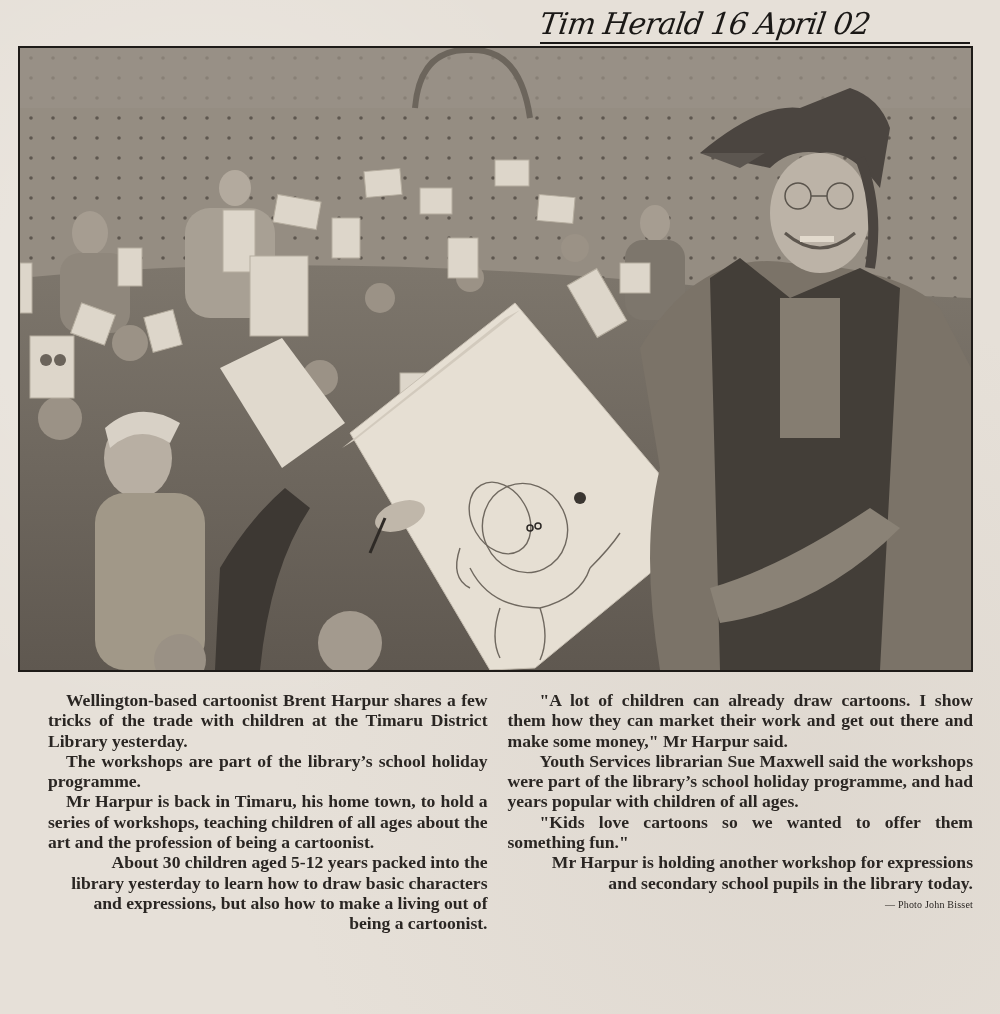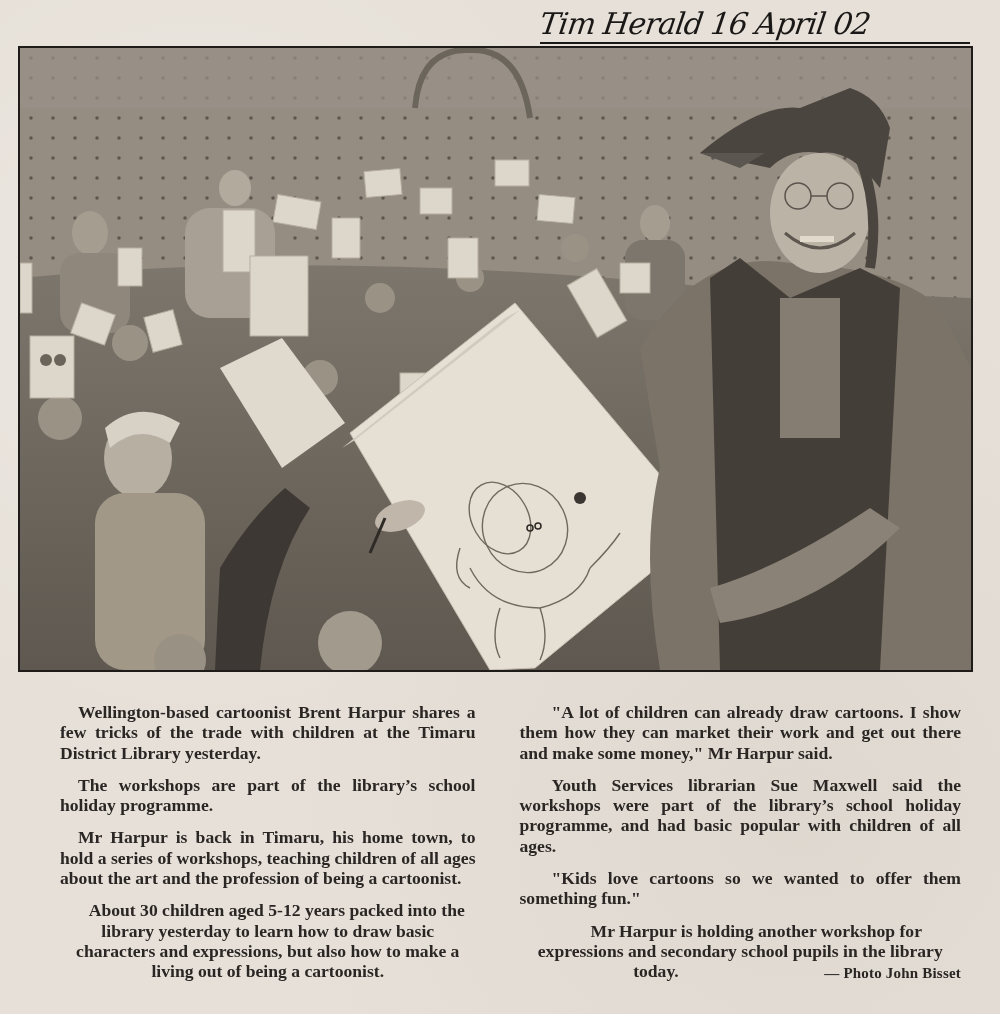--- a/index.html
+++ b/index.html
@@ -76,33 +76,33 @@
     font-size: 17.6px;
     line-height: 20.3px;
   }
   .col {
     width: 452px;
     text-align: justify;
   }
   .col.left { width: 440px; }
   .col.right { width: 466px; }
   .col p {
-    margin: 12px;
+    margin: 0;
     text-indent: 0;
   }
   .col.left p { text-indent: 18px; }
   .col.right p { text-indent: 32px; }
   .credit {
     float: right;
-    font-weight: bold;
-    font-size: 15px;
+    font-weight: normal;
+    font-size: 10px;
     margin-top: 2px;
     letter-spacing: 0.2px;
   }
-  .last-line { text-align: center; }
+  .last-line { text-align: right; }
 </style>
 </head>
 <body>
 
 <div class="paper-noise"></div>
 
 <div class="handwriting">
   <span class="handwriting-text">Tim Herald  16 April 02</span>
   <div class="handwriting-underline"></div>
 </div>
@@ -224,17 +224,17 @@
 
 <div class="article">
   <div class="col left">
     <p>Wellington-based cartoonist Brent Harpur shares a few tricks of the trade with children at the Timaru District Library yesterday.</p>
     <p>The workshops are part of the library’s school holiday programme.</p>
     <p>Mr Harpur is back in Timaru, his home town, to hold a series of workshops, teaching children of all ages about the art and the profession of being a cartoonist.</p>
     <p class="last-line">About 30 children aged 5-12 years packed into the library yesterday to learn how to draw basic characters and expressions, but also how to make a living out of being a cartoonist.</p>
   </div>
   <div class="col right">
     <p>"A lot of children can already draw cartoons. I show them how they can market their work and get out there and make some money," Mr Harpur said.</p>
-    <p>Youth Services librarian Sue Maxwell said the workshops were part of the library’s school holiday programme, and had basic popular with children of all ages.</p>
+    <p>Youth Services librarian Sue Maxwell said the workshops were part of the library’s school holiday programme, and had years popular with children of all ages.</p>
     <p>"Kids love cartoons so we wanted to offer them something fun."</p>
     <p class="last-line"><span>Mr Harpur is holding another workshop for expressions and secondary school pupils in the library today.</span><span class="credit">— Photo John Bisset</span></p>
   </div>
 </div>
 
 </body></html>

